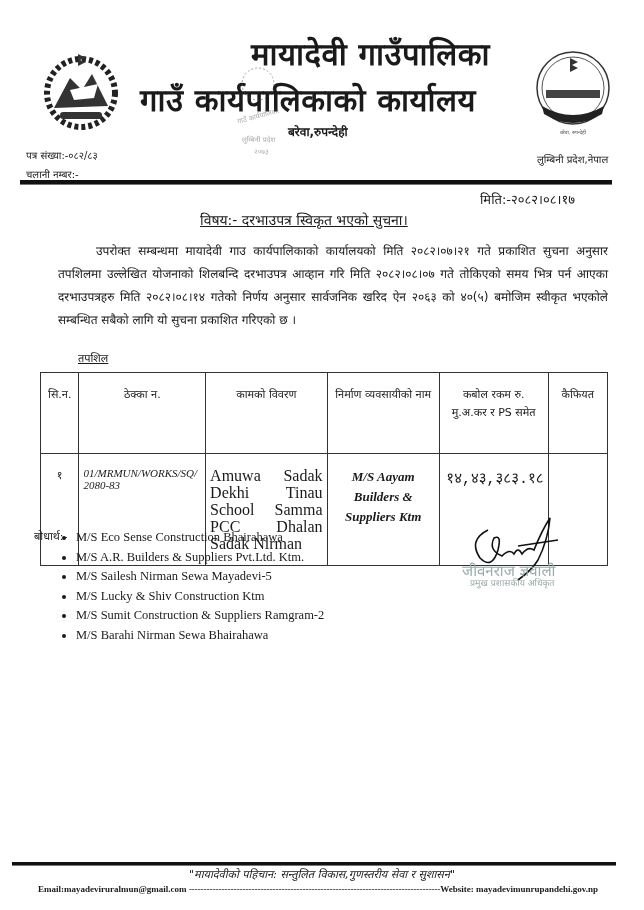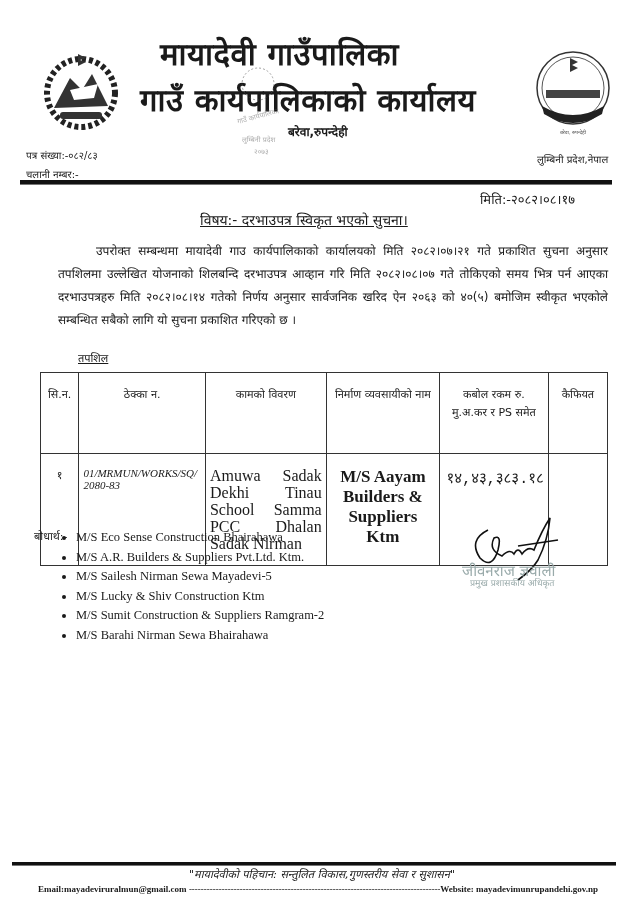--- a/index.html
+++ b/index.html
@@ -4,40 +4,40 @@
 <style>
   html, body { margin: 0; padding: 0; }
   body {
     width: 644px; height: 910px; background: #ffffff; position: relative; overflow: hidden;
     font-family: "DejaVu Serif", serif; color: #1a1a1a;
   }
   .abs { position: absolute; }
   
   .emblem-left { left: 40px; top: 50px; width: 82px; height: 82px; }
   .emblem-right { left: 528px; top: 48px; width: 90px; height: 90px; }
-  .title1 { left: 160px; top: 32px; width: 330px; text-align: left; font-family: "DejaVu Sans", sans-serif; font-weight: bold; font-size: 31px; letter-spacing: 0.5px; }
+  .title1 { left: 160px; top: 32px; width: 330px; text-align: right; font-family: "DejaVu Sans", sans-serif; font-weight: bold; font-size: 31px; letter-spacing: 0.5px; }
   .title2 { left: 140px; top: 78px; width: 370px; text-align: left; font-family: "DejaVu Sans", sans-serif; font-weight: bold; font-size: 31px; letter-spacing: 0.5px; }
   .locality { left: 288px; top: 123px; font-family: "DejaVu Sans", sans-serif; font-size: 12px; font-weight: bold; }
   .stamp { left: 228px; top: 62px; width: 80px; height: 100px; opacity: 0.55; }
   .patra { left: 26px; top: 148px; font-family: "DejaVu Sans", sans-serif; font-size: 10px; }
   .chalani { left: 26px; top: 167px; font-family: "DejaVu Sans", sans-serif; font-size: 10px; }
   .province { left: 537px; top: 152px; font-family: "DejaVu Sans", sans-serif; font-size: 10px; }
   .hr-top { left: 20px; top: 180px; width: 592px; height: 4px; background: #111; border-bottom: 1px solid #777; }
   .date { left: 480px; top: 190px; font-family: "DejaVu Sans", sans-serif; font-size: 13px; }
   .subject { left: 200px; top: 210px; font-family: "DejaVu Sans", sans-serif; font-size: 14px; text-decoration: underline; }
   .body-text { left: 58px; top: 240px; width: 550px; font-family: "DejaVu Sans", sans-serif; font-size: 12px; line-height: 23px; text-align: justify; text-indent: 38px; }
   .tapsil { left: 78px; top: 350px; font-family: "DejaVu Sans", sans-serif; font-size: 11px; text-decoration: underline; }
   
   table.main { position: absolute; left: 40px; top: 372px; width: 568px; border-collapse: collapse; font-size: 11px; }
   table.main th, table.main td { border: 1px solid #333; vertical-align: top; padding: 13px 4px; }
   table.main th { font-family: "DejaVu Sans", sans-serif; font-weight: normal; font-size: 11px; text-align: center; height: 54px; line-height: 18px; }
   .c-sn { width: 30px; text-align: center; }
   .c-contract { width: 118px; font-family: "Liberation Serif", serif; font-style: italic; font-size: 11px; }
   .c-work { width: 118px; font-family: "Liberation Serif", serif; font-weight: normal; font-size: 16px; text-align: justify; line-height: 17px; }
-  .c-builder { width: 108px; font-family: "Liberation Serif", serif; font-weight: bold; font-size: 17px; text-align: center; line-height: 20px; }
+  .c-builder { width: 108px; font-family: "Liberation Serif", serif; font-weight: bold; font-size: 13px; text-align: center; line-height: 20px; font-style: italic; }
   .c-amount { width: 100px; font-family: Liberation Mono, monospace; font-size: 15px; text-align: right; }
   .c-remarks { width: 52px; }
   table.main td { height: 62px; }
   
   .bodh-label { left: 34px; top: 516px; font-family: "DejaVu Sans", sans-serif; font-size: 11px; margin-top: 12px; }
   ul.bodh { position: absolute; left: 46px; top: 528px; margin: 0; padding-left: 30px; font-family: "Liberation Serif", serif; font-size: 12.5px; line-height: 19.5px; list-style: disc; }
   
   .signature { left: 458px; top: 510px; width: 130px; height: 80px; }
   .sig-name { left: 462px; top: 560px; font-family: "DejaVu Sans", sans-serif; font-size: 15px; color: #9aa; }
   .sig-title { left: 470px; top: 576px; font-family: "DejaVu Sans", sans-serif; font-size: 9px; color: #9aa; }

